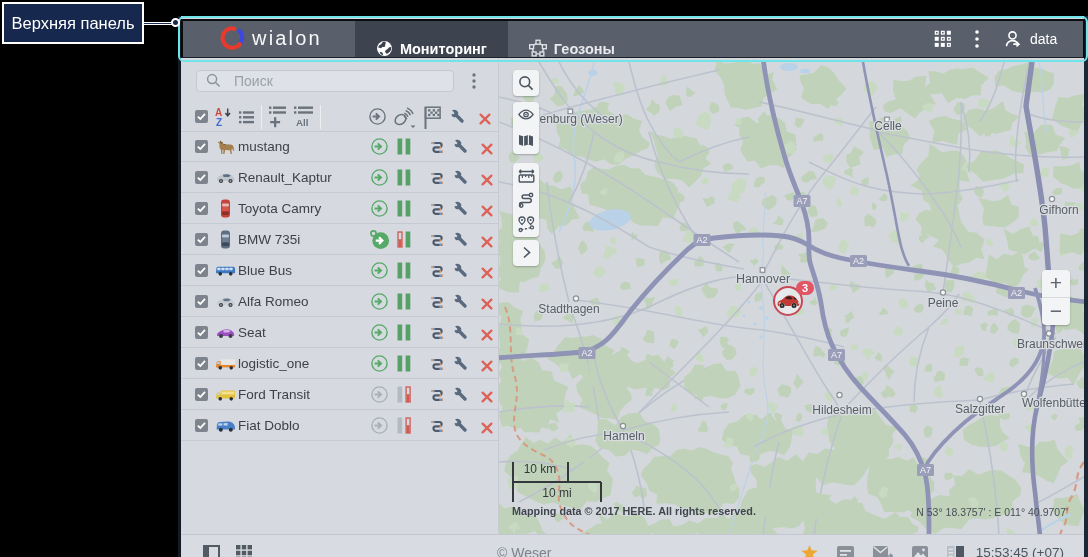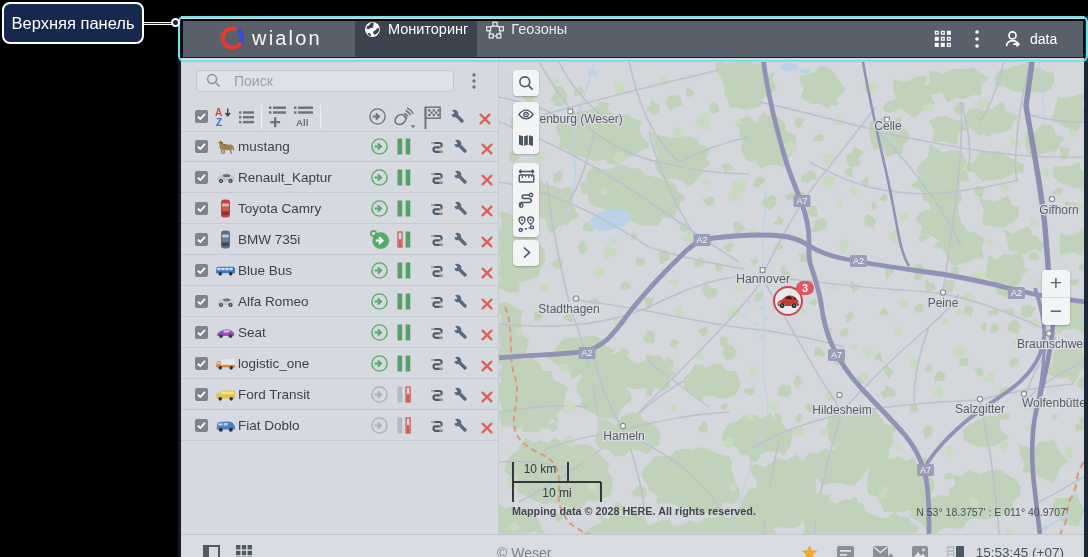--- a/index.html
+++ b/index.html
@@ -2,39 +2,39 @@
 <html><head>
 <meta charset="utf-8">
 <style>
 * { margin:0; padding:0; box-sizing:border-box; }
 html,body { width:1088px; height:557px; background:#000; overflow:hidden;
   font-family:"Liberation Sans", sans-serif; }
 #stage { position:relative; width:1088px; height:557px; }
 
 
 #tip { position:absolute; left:2px; top:2px; width:142px; height:42px;
-  background:#17284e; border:2.5px solid #fff; border-radius:8px;
+  background:#17284e; border:2.5px solid #fff; border-radius:0;
   color:#fff; font-size:16.5px; display:flex; align-items:center; justify-content:center; }
 #tipline { position:absolute; left:144px; top:21.5px; width:28px; height:3px;
   background:#17284e; border-top:1.5px solid #fff; border-bottom:1.5px solid #fff; }
 #tipdot { position:absolute; left:171px; top:18px; width:9px; height:9px;
   background:#17284e; border:2px solid #fff; border-radius:50%; z-index:30; }
 
 
 #app { position:absolute; left:178px; top:16px; width:910px; height:557px;
   background:#d6dae0; border-left:3px solid #121a26; border-right:4px solid #1c2736;
   border-bottom:3px solid #2a3950; }
 
 
 #tophl { position:absolute; left:-3px; top:0; width:910px; height:46.2px;
   border:2.5px solid #6fe5ea; border-radius:6px; z-index:20; pointer-events:none; }
 #topbar { position:absolute; left:0; top:2.5px; width:904px; height:39px;
   background:#59606c; border:2px solid #0a0c10; border-top-width:2px; border-bottom-width:1px; border-bottom-color:#1c2027; z-index:10;
   display:flex; align-items:center; color:#fff; }
-.tab { height:100%; display:flex; align-items:flex-start; font-size:14.5px; color:#e8eaed; padding:0 9px; }
+.tab { height:100%; display:flex; align-items:flex-end; font-size:14.5px; color:#e8eaed; padding:0 21px;font-weight:bold; }
 .tab.active { background:#3d4450; color:#fff; }
 #logo { display:flex; align-items:center; margin-left:37px; margin-right:33px; }
 #logotext { color:#f7f8f9; font-size:20px; letter-spacing:2.2px; margin-left:7px; font-weight:400; }
 #topright { position:absolute; right:0; top:0; width:260px; height:100%; }
 #topright .ti { position:absolute; top:50%; transform:translateY(-50%); }
 #usertext { position:absolute; left:207px; top:50%; transform:translateY(-50%); font-size:14px; }
 
 
 #left { position:absolute; left:0; top:41.5px; width:318px; height:477.5px;
   background:#d6dae0; border-right:1px solid #c6cbd1; }
@@ -1181,21 +1181,21 @@
 <svg style="position:absolute; left:0; top:394px; z-index:3" width="120" height="52" viewBox="0 0 120 52">
 <g stroke="#34383d" stroke-width="2" fill="none">
 <path d="M14 6 L14 46"></path>
               <path d="M69 6 L69 26"></path>
               <path d="M102 26 L102 46"></path>
               <path d="M14 26 L102 26"></path>
 </g>
 <text x="41" y="16.5" font-size="12" fill="#34383d" text-anchor="middle" font-family="Liberation Sans">10 km</text>
 <text x="58" y="41" font-size="12" fill="#34383d" text-anchor="middle" font-family="Liberation Sans">10 mi</text>
 </svg>
-<div id="attrib">Mapping data © 2028 HERE. All rights reserved.</div>
+<div id="attrib">Mapping data © 2017 HERE. All rights reserved.</div>
 <div id="coords">N 53° 18.3757' : E 011° 40.9707'</div>
         </div>
       </div>
 
     <div id="bottom">
       <svg width="17" height="15" viewBox="0 0 17 15" style="margin-left:22px">
         <rect x="1" y="1" width="15" height="13" fill="none" stroke="#525a64" stroke-width="2"></rect>
         <rect x="1" y="1" width="5" height="13" fill="#525a64"></rect>
       </svg>
       <svg width="16" height="16" viewBox="0 0 16 16" style="margin-left:16px">

